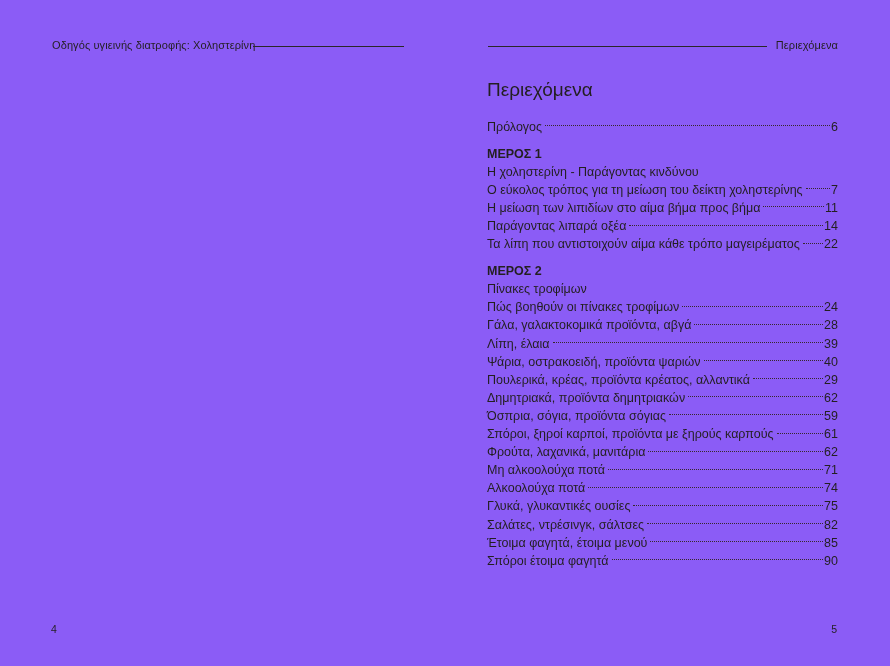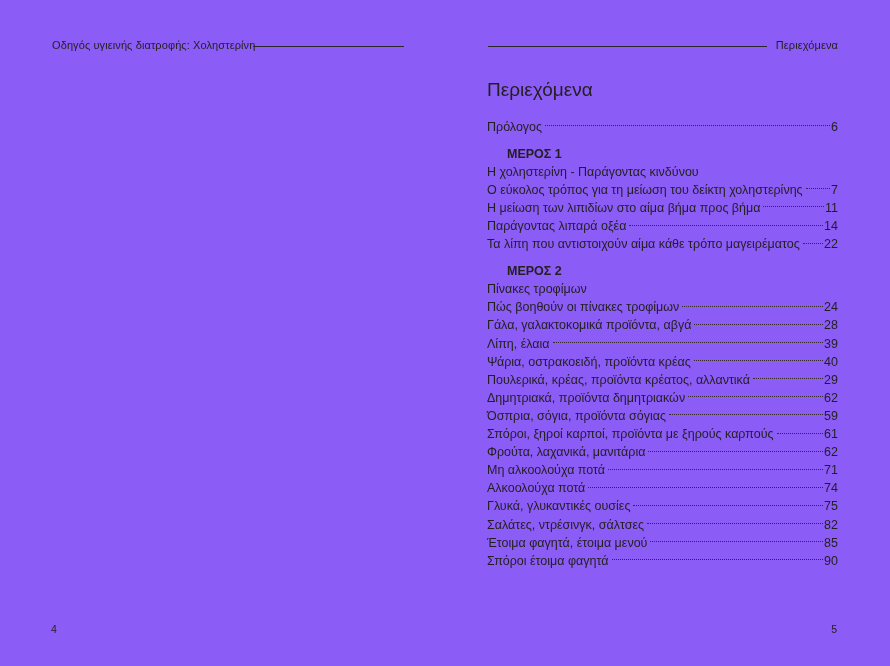--- a/index.html
+++ b/index.html
@@ -65,21 +65,21 @@
     font-weight: normal;
     margin: 0 0 18px 0;
   }
   .toc-row {
     display: flex;
     align-items: center;
     height: 18.1px;
     font-size: 12.5px;
     line-height: 15px;
   }
-  .toc-row.part { font-weight: bold; margin-top: 9px; margin-left: 20px; }
+  .toc-row.part { font-weight: bold; margin-top: 9px; }
   .toc-row.part-sub { font-weight: normal; }
   .toc-row .label { white-space: nowrap; }
   .toc-row .leader {
     flex: 1 1 auto;
     min-width: 6px;
     border-bottom: 1px dotted #37282b;
     margin: 0 1px 3px 3px;
   }
   .toc-row .pagenum { white-space: nowrap; }
 </style>
@@ -147,21 +147,21 @@
             <span class="label">Γάλα, γαλακτοκομικά προϊόντα, αβγά</span>
             <span class="leader"></span>
             <span class="pagenum">28</span>
           </div>
           <div class="toc-row entry">
             <span class="label">Λίπη, έλαια</span>
             <span class="leader"></span>
             <span class="pagenum">39</span>
           </div>
           <div class="toc-row entry">
-            <span class="label">Ψάρια, οστρακοειδή, προϊόντα κρέας</span>
+            <span class="label">Ψάρια, οστρακοειδή, προϊόντα ψαριών</span>
             <span class="leader"></span>
             <span class="pagenum">40</span>
           </div>
           <div class="toc-row entry">
             <span class="label">Πουλερικά, κρέας, προϊόντα κρέατος, αλλαντικά</span>
             <span class="leader"></span>
             <span class="pagenum">29</span>
           </div>
           <div class="toc-row entry">
             <span class="label">Δημητριακά, προϊόντα δημητριακών</span>

